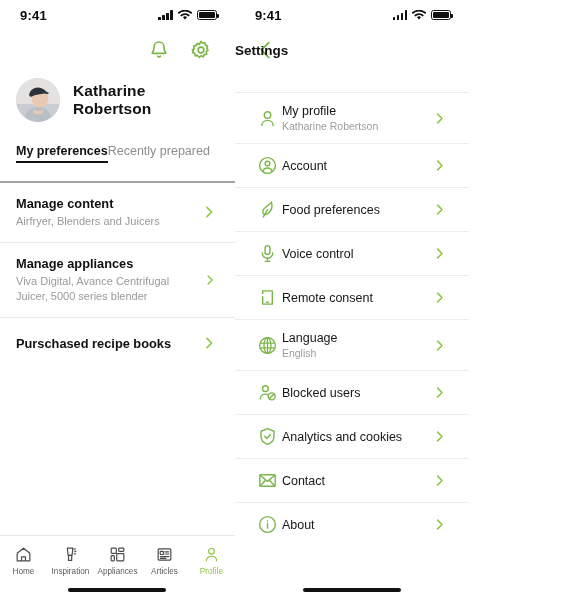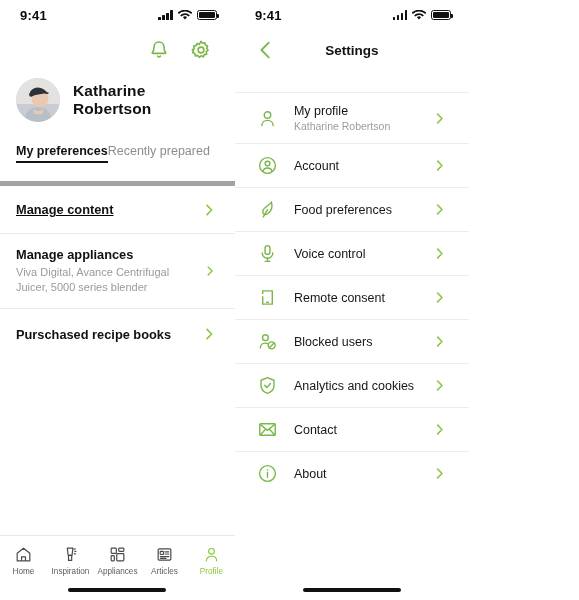--- a/index.html
+++ b/index.html
@@ -65,21 +65,21 @@
     height: 2px; background: #111;
   }
 
   
   .pref-list { margin-top: 18px; }
   .pref-item {
     display: flex; align-items: center; justify-content: space-between;
     padding: 13px 18px 13px 16px; border-top: 1px solid #eaeaea;
     min-height: 52px;
   }
-  .pref-item:first-child { border-top: 5px solid #a3a3a3; text-decoration: underline; }
+  .pref-item:first-child { border-top: 2px solid #a3a3a3; }
   .pref-text { padding-right: 12px; }
   .pref-title { font-size: 12.8px; font-weight: bold; color: #111; }
   .pref-sub { font-size: 11px; color: #9a9a9a; margin-top: 3px; line-height: 1.35; max-width: 205px; }
 
   
   .bottom-nav {
     position: absolute; left: 0; right: 0; bottom: 24px;
     border-top: 1px solid #e8e8e8;
     display: flex; justify-content: space-between; align-items: flex-start;
     padding-top: 9px; background: #fff;
@@ -97,28 +97,28 @@
     width: 98px; height: 4px; background: #111; border-radius: 3px;
   }
 
   
   .set-header {
     height: 40px; display: flex; align-items: center;
     padding: 0 20px; position: relative;
   }
   .back-btn { width: 22px; height: 22px; display: block; }
   .set-title {
-    position: absolute; left: 0; right: 0; text-align: center;
+    position: absolute; left: 0; right: 0; 
     font-size: 13.5px; font-weight: bold; color: #111; pointer-events: none;
   }
 
   
   .set-list { margin-top: 22px; }
   .set-item {
-    display: flex; align-items: center; gap: 16px;
+    display: flex; align-items: center; gap: 4px;
     padding: 11px 22px 11px 22px;
     border-top: 1px solid #ececec; min-height: 41px;
   }
   .set-icon { width: 21px; height: 21px; flex: none; display: block; }
   .set-text { flex: 1; }
   .set-label { font-size: 12.5px; color: #161616; }
   .set-sub { font-size: 10.5px; color: #9c9c9c; margin-top: 2px; }
   .set-chev { flex: none; }
 </style>
 </head>
@@ -183,20 +183,21 @@
     <div class="tabs">
       <div class="tab active">My preferences</div>
       <div class="tab">Recently prepared</div>
     </div>
 
     <div class="pref-list">
 
       <div class="pref-item">
         <div class="pref-text">
           <div class="pref-title">Manage content</div>
+          <div class="pref-sub">Airfryer, Blenders and Juicers</div>
         </div>
         <svg width="16" height="16" viewBox="0 0 24 24" fill="none" stroke="#8cc63e" stroke-width="2.4" stroke-linecap="round" stroke-linejoin="round">
           <polyline points="9,5 16,12 9,19"></polyline>
         </svg>
       </div>
 
       <div class="pref-item">
         <div class="pref-text">
           <div class="pref-title">Manage appliances</div>
           <div class="pref-sub">Viva Digital, Avance Centrifugal Juicer, 5000 series blender</div>
@@ -361,20 +362,34 @@
           <path d="M11 17.4h2"></path>
         </svg>
         <div class="set-text">
           <div class="set-label">Remote consent</div>
         </div>
         <svg class="set-chev" width="15" height="15" viewBox="0 0 24 24" fill="none" stroke="#8cc63e" stroke-width="2.4" stroke-linecap="round" stroke-linejoin="round">
           <polyline points="9,5 16,12 9,19"></polyline>
         </svg>
       </div>
 
+      <div class="set-item">
+        <svg class="set-icon" viewBox="0 0 24 24" fill="none" stroke="#7ab648" stroke-width="1.5">
+          <circle cx="12" cy="12" r="9"></circle>
+          <ellipse cx="12" cy="12" rx="4" ry="9"></ellipse>
+          <path d="M3.4 9.2h17.2M3.4 14.8h17.2M12 3v18"></path>
+        </svg>
+        <div class="set-text">
+          <div class="set-label">Language</div>
+          <div class="set-sub">English</div>
+        </div>
+        <svg class="set-chev" width="15" height="15" viewBox="0 0 24 24" fill="none" stroke="#8cc63e" stroke-width="2.4" stroke-linecap="round" stroke-linejoin="round">
+          <polyline points="9,5 16,12 9,19"></polyline>
+        </svg>
+      </div>
 
       <div class="set-item">
         <svg class="set-icon" viewBox="0 0 24 24" fill="none" stroke="#7ab648" stroke-width="1.6" stroke-linecap="round">
           <circle cx="9.6" cy="7.6" r="3.3"></circle>
           <path d="M3.8 19.4c0-3.4 2.6-5.5 5.8-5.5 1 0 2 .2 2.8.6"></path>
           <circle cx="16.8" cy="16.4" r="4"></circle>
           <path d="M14 19.2 19.6 13.6"></path>
         </svg>
         <div class="set-text">
           <div class="set-label">Blocked users</div>

